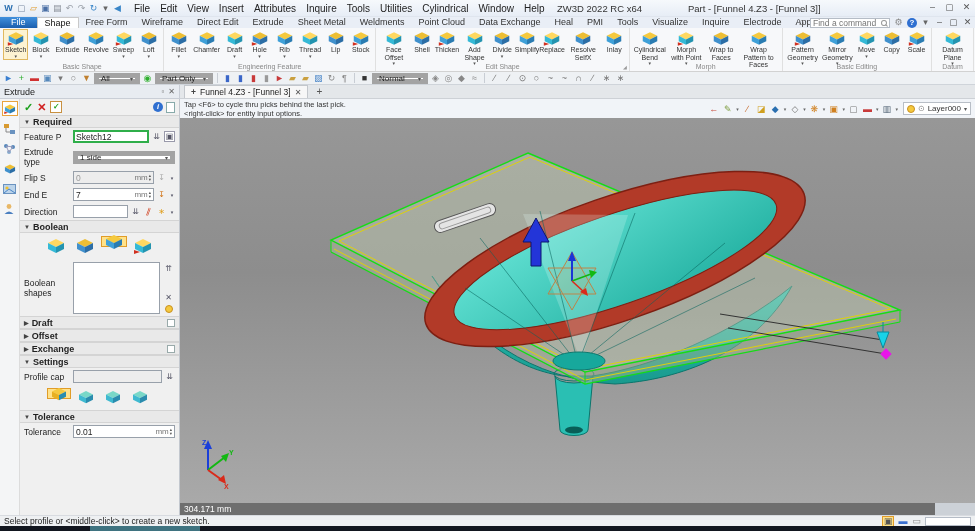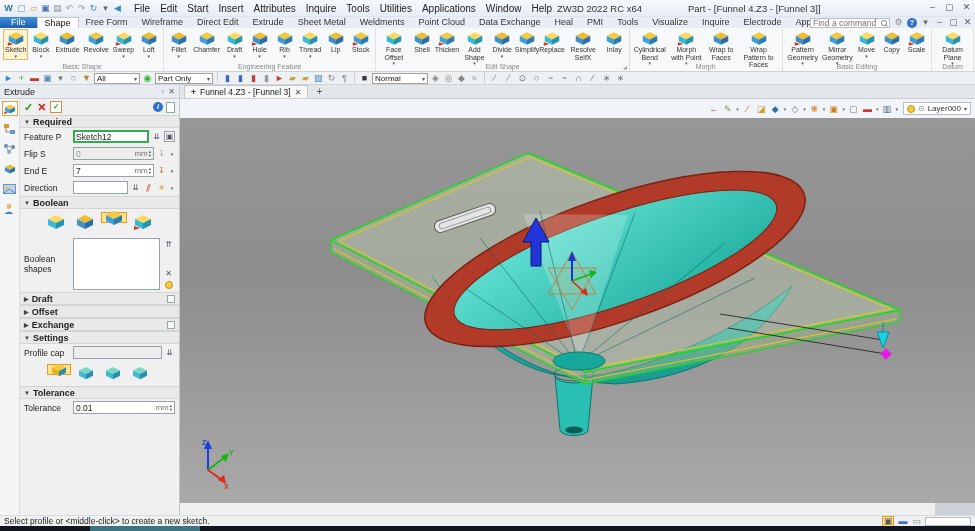--- a/index.html
+++ b/index.html
@@ -46,21 +46,21 @@
   .rbtn svg { display:block; }
   .rdd { font-size:5px; color:#555; line-height:4px; }
   .rgroup-label { position:absolute; bottom:0; left:0; right:0; text-align:center;
     font-size:7px; color:#888; line-height:9px; }
   .gexp { position:absolute; bottom:1px; right:2px; font-size:5px; color:#999; }
 
   
   .toolrow { position:absolute; left:0; top:72px; width:975px; height:13px;
     background:#eef1f4; border-bottom:1px solid #cfd4da; display:flex; align-items:center;
     gap:2px; padding:0 3px; }
-  .sel { display:flex; align-items:center; background:#fff; border:1px solid #a3a3a3;
+  .sel { display:flex; align-items:center; background:#fff; border:5px solid #a3a3a3;
     height:11px; font-size:8px; color:#222; padding:0 2px; gap:2px; }
   .sel .dd { margin-left:auto; font-size:6px; color:#555; }
   .vsep { width:1px; height:10px; background:#c8cdd4; margin:0 2px; }
 
   
   .panel-header { position:absolute; left:0; top:85px; width:180px; height:14px;
     background:#e8ecf1; border-bottom:1px solid #c9ced6; border-right:1px solid #c9ced6;
     display:flex; align-items:center; padding:0 4px; font-size:9px; color:#222; }
   .ph-icons { margin-left:auto; display:flex; gap:4px; color:#666; font-size:8px; }
   .lstrip { position:absolute; left:0; top:99px; width:20px; height:416px;
@@ -158,27 +158,27 @@
         <span class="tb-ic" style="color: rgb(138, 143, 152);">▤</span>
         <span class="tb-ic" style="color: rgb(154, 160, 168);">↶</span>
         <span class="tb-ic" style="color: rgb(154, 160, 168);">↷</span>
         <span class="tb-ic" style="color: rgb(58, 134, 200);">↻</span>
         <span class="tb-ic" style="color: rgb(102, 102, 102);">▾</span>
         <span class="tb-ic" style="color: rgb(58, 134, 200);">◀</span>
       </span>
     <span class="menus" id="menubar">
         <span class="menu-item">File</span>
         <span class="menu-item">Edit</span>
-        <span class="menu-item">Start</span>
+        <span class="menu-item">View</span>
         <span class="menu-item">Insert</span>
         <span class="menu-item">Attributes</span>
         <span class="menu-item">Inquire</span>
         <span class="menu-item">Tools</span>
         <span class="menu-item">Utilities</span>
-        <span class="menu-item">Applications</span>
+        <span class="menu-item">Cylindrical</span>
         <span class="menu-item">Window</span>
         <span class="menu-item">Help</span>
       </span>
     <span class="app-title">ZW3D 2022 RC x64</span>
     <span class="doc-title">Part - [Funnel 4.Z3 - [Funnel 3]]</span>
     <span class="win-controls" id="winctl">
         <span class="tb-ic">–</span>
         <span class="tb-ic">▢</span>
         <span class="tb-ic">✕</span>
       </span>
@@ -682,20 +682,27 @@
       <span class="arr">▼</span>
         <span>Required</span>
     </div>
     <div class="frow">
       <span class="flabel">Feature P</span>
       <span class="finput focused grow">
         <input class="raw" value="Sketch12" style="">
       </span>
       <span class="mini">⇊</span>
       <span class="mini" style="border:1px solid #99a;background:#fff">▣</span>
+    </div>
+    <div class="frow">
+      <span class="flabel">Extrude type</span>
+      <span class="sel grow" style="flex:1;height:13px">
+        <span>1 side</span>
+          <span class="dd">▾</span>
+      </span>
     </div>
     <div class="frow">
       <span class="flabel">Flip S</span>
       <span class="finput dis grow">
         <span>0</span>
         <span class="funit">
             <span>mm</span>
             <span class="spin">
               <span>▴</span>
               <span>▾</span>
@@ -845,20 +852,24 @@
   <div class="doctabs">
     <span class="dtab">
       <span class="plus">+</span>
       <span>Funnel 4.Z3 - [Funnel 3]</span>
       <span class="x">✕</span>
     </span>
     <span class="dtab-new">+</span>
   </div>
 
   <div class="hintband">
+    <div class="hints">
+      <div>Tap &lt;F6&gt; to cycle thru picks behind the last pick.</div>
+      <div>&lt;right-click&gt; for entity input options.</div>
+    </div>
     <div class="vpicons" id="vpicons">
         <span class="vp-ic" style="color: rgb(200, 74, 58);">←</span>
         <span class="vp-ic" style="color: rgb(122, 154, 58);">✎</span>
         <span class="vp-dd">▾</span>
         <span class="vp-ic" style="color: rgb(200, 106, 42);">∕</span>
         <span class="vp-ic" style="color: rgb(208, 160, 32);">◪</span>
         <span class="vp-ic" style="color: rgb(42, 111, 176);">◆</span>
         <span class="vp-dd">▾</span>
         <span class="vp-ic" style="color: rgb(119, 119, 119);">◇</span>
         <span class="vp-dd">▾</span>
@@ -957,20 +968,23 @@
         <polygon points="41,338 46,344 49,335" fill="#12b812"></polygon>
         <line x1="28" y1="352" x2="42" y2="362" stroke="#d92a1a" stroke-width="2"></line>
         <polygon points="38,362 44,357 46,366" fill="#d92a1a"></polygon>
         <text x="22" y="327" fill="#1a3fd9">Z</text>
         <text x="49" y="337" fill="#12b812">Y</text>
         <text x="44" y="371" fill="#d92a1a">X</text>
       </g>
     </svg>
   </div>
 
+  <div class="readout">
+    <span>304.171 mm</span>
+  </div>
   <div class="readout-end"></div>
 
   <div class="statusbar">
     <span>Select profile or &lt;middle-click&gt; to create a new sketch.</span>
     <span class="right">
       <span id="stIcons" style="display:flex;gap:3px;align-items:center">
           <span class="st-ic sel" style="color: rgb(85, 85, 85);">▣</span>
           <span class="st-ic" style="color: rgb(58, 111, 208);">▬</span>
           <span class="st-ic" style="color: rgb(136, 136, 136);">▭</span>
         </span>

